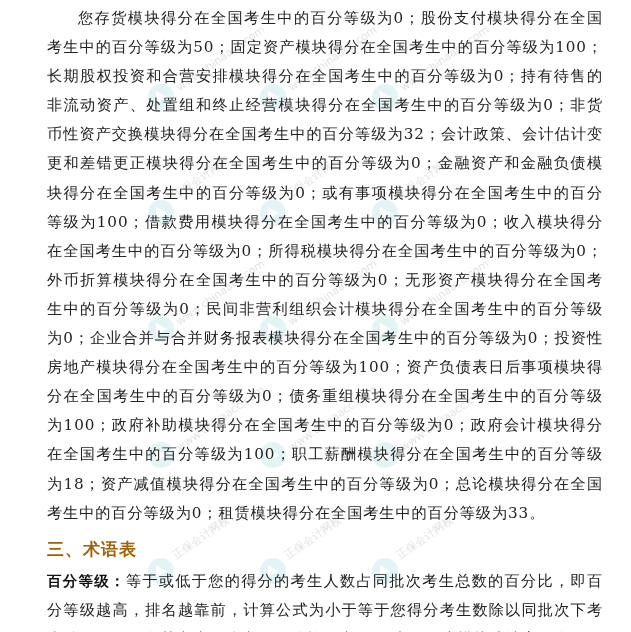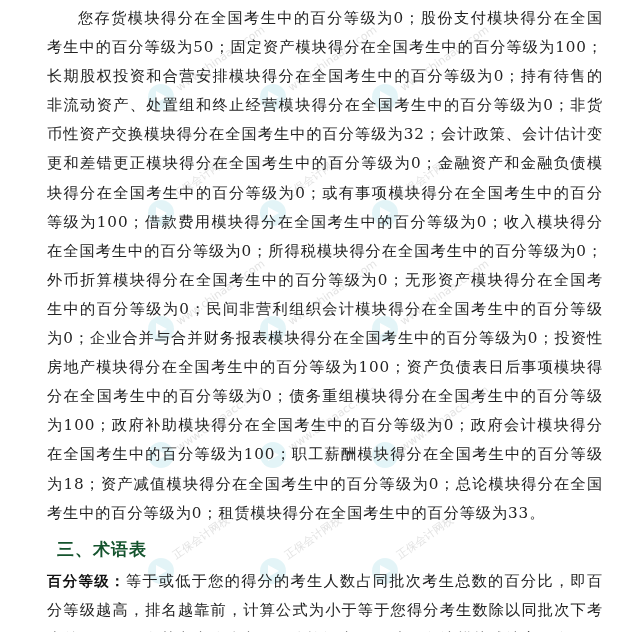--- a/index.html
+++ b/index.html
@@ -22,21 +22,21 @@
     color: #e3e3e3; transform: rotate(-35deg); white-space: nowrap;
   }
   .content { position: absolute; left: 47px; top: 4px; width: 556px; z-index: 1; }
   .para {
     margin: 0; font-size: 15.2px; line-height: 29.1px; letter-spacing: 0.9px;
     text-align: justify; text-align-last: left;
   }
   .indent { text-indent: 31px; }
   .section-heading {
     font-family: "DejaVu Sans", "Liberation Sans", sans-serif; font-size: 17px; font-weight: bold;
-    margin: 9px 0 6px 10px; line-height: 24px; letter-spacing: 1px; color: #14532d;
+    margin: 9px 0 6px 0; line-height: 24px; letter-spacing: 1px; color: #a16207;
   }
   .term { font-weight: bold; font-family: "DejaVu Sans", sans-serif; font-size: 14.5px; color: #111; }
 </style>
 </head>
 <body>
 
 <div class="watermark-layer">
   <div class="wm-logo" style="left:148px;top:84px"></div>
   <div class="wm-logo" style="left:260px;top:84px"></div>
   <div class="wm-logo" style="left:372px;top:84px"></div>

